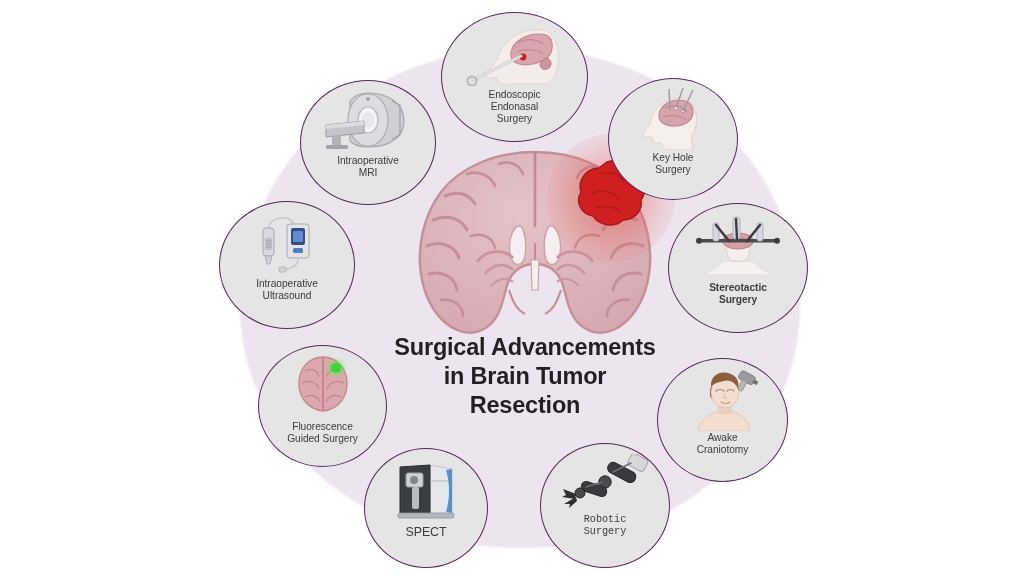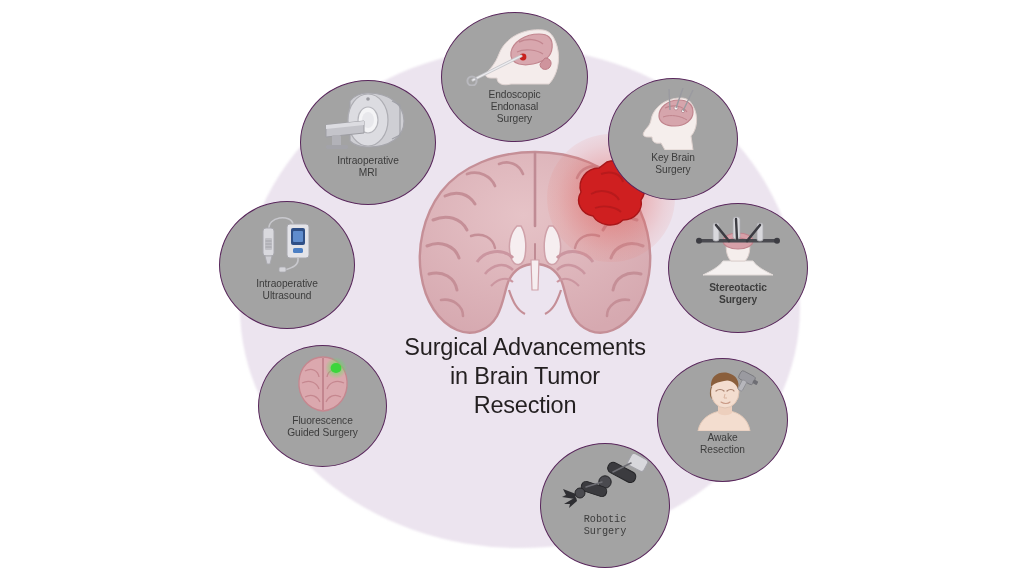--- a/index.html
+++ b/index.html
@@ -33,31 +33,31 @@
       rgba(228,80,70,.30) 36%,
       rgba(231,110,100,.16) 60%,
       rgba(233,140,130,.05) 80%,
       rgba(233,150,140,0) 100%);
   }
 
   
   .title{
     position:absolute;left:360px;top:333px;width:330px;
     text-align:center;
-    font-size:23.5px;font-weight:normal;
+    font-size:23.5px;font-weight:bold;
     line-height:1.24;
     color:#231f20;
     letter-spacing:-.2px;
   }
 
   
   .node{
     position:absolute;
     border:1.7px solid #59275c;
-    background:#a3a3a3;
+    background:#e5e5e5;
     border-radius:50%;
     box-sizing:border-box;
     display:flex;flex-direction:column;
     align-items:center;justify-content:flex-start;
   }
   .node .art{
     position:relative;
     display:flex;align-items:center;justify-content:center;
     flex:0 0 auto;
   }
@@ -90,21 +90,21 @@
   #n-robotic{left:540px;top:443px;width:130px;height:125px;}
   #n-robotic .art{width:92px;height:58px;margin-top:10px;}
   #n-robotic .lbl{margin-top:2px;font-family:Liberation Mono, monospace;}
 
   #n-spect{left:364px;top:448px;width:124px;height:120px;}
   #n-spect .art{width:72px;height:62px;margin-top:10px;}
   #n-spect .lbl{margin-top:4px;font-size:12.4px;}
 
   #n-fluor{left:258px;top:345px;width:129px;height:122px;}
   #n-fluor .art{width:62px;height:58px;margin-top:9px;}
-  #n-fluor .lbl{margin-top:2px;}
+  #n-fluor .lbl{margin-top:8px;}
 
   #n-ius{left:219px;top:201px;width:136px;height:128px;}
   #n-ius .art{width:80px;height:64px;margin-top:10px;}
   #n-ius .lbl{margin-top:2px;}
 
   #n-imri{left:300px;top:80px;width:136px;height:125px;}
   #n-imri .art{width:96px;height:60px;margin-top:10px;}
   #n-imri .lbl{margin-top:4px;}
 </style>
 </head>
@@ -235,21 +235,21 @@
         <path d="M28 29 C 36 26, 46 28, 52 32" fill="none" stroke="#c0848d" stroke-width="1"></path>
 
         <circle cx="41" cy="20" r="2" fill="#ffffff" stroke="#b07e86" stroke-width=".8"></circle>
         <circle cx="48" cy="23" r="1.6" fill="#ffffff" stroke="#b07e86" stroke-width=".8"></circle>
 
         <line x1="41" y1="20" x2="48" y2="0" stroke="#9a9aa0" stroke-width="1.4"></line>
         <line x1="48" y1="23" x2="58" y2="2" stroke="#9a9aa0" stroke-width="1.4"></line>
         <line x1="35" y1="22" x2="34" y2="1" stroke="#9a9aa0" stroke-width="1.4"></line>
       </svg>
     </div>
-    <div class="lbl">Key Brain
+    <div class="lbl">Key Hole
 Surgery</div>
   </div>
 
   <div class="node" id="n-stereo">
     <div class="art">
       <svg width="98" height="64" viewBox="0 0 98 64">
 
         <path d="M34 46 C 30 52, 22 56, 14 60 L 84 60 C 76 56, 68 52, 64 46 Z" fill="#f5f1f0" stroke="#e2dbd9" stroke-width="1"></path>
 
         <path d="M40 20 C 36 28, 36 40, 42 46 L 56 46 C 62 40, 62 28, 58 20 Z" fill="#f5eeec" stroke="#ddd0cd" stroke-width="1"></path>
@@ -296,21 +296,21 @@
         <path d="M39 33 C 42 35, 46 35, 48 33" fill="none" stroke="#c99a86" stroke-width="1.1" stroke-linecap="round"></path>
 
         <g transform="translate(60,1) rotate(28)">
           <rect x="0" y="0" width="16" height="9" rx="2.5" fill="#9a9aa0" stroke="#76767c" stroke-width=".8"></rect>
           <rect x="5" y="8" width="5" height="11" rx="1.6" fill="#b6b6bb" stroke="#8d8d93" stroke-width=".8"></rect>
           <rect x="15" y="2.6" width="5" height="4" rx="1" fill="#6e6e74"></rect>
         </g>
       </svg>
     </div>
     <div class="lbl">Awake
-Resection</div>
+Craniotomy</div>
   </div>
 
   <div class="node" id="n-robotic">
     <div class="art">
       <svg width="92" height="58" viewBox="0 0 92 58">
 
         <rect x="70" y="2" width="18" height="13" rx="3" transform="rotate(28 79 8)" fill="#d8d8dc" stroke="#a4a4aa" stroke-width="1"></rect>
 
         <rect x="48" y="13" width="30" height="11" rx="5" transform="rotate(28 63 18)" fill="#3b3b3f" stroke="#242427" stroke-width="1"></rect>
 
@@ -324,20 +324,42 @@
         <path d="M17 43 L5 50 L11 50 L10 54 L18 47 Z" fill="#2e2e32"></path>
 
         <path d="M54 18 L72 9" stroke="#6e6e74" stroke-width="1.6" stroke-linecap="round"></path>
         <path d="M27 33 L43 28" stroke="#6e6e74" stroke-width="1.4" stroke-linecap="round"></path>
       </svg>
     </div>
     <div class="lbl">Robotic
 Surgery</div>
   </div>
 
+  <div class="node" id="n-spect">
+    <div class="art">
+      <svg width="72" height="62" viewBox="0 0 72 62">
+
+        <path d="M40 6 L62 10 L62 54 L40 58 Z" fill="#e6e7ea" stroke="#c3c5cb" stroke-width="1"></path>
+
+        <path d="M56 11 C 60 24, 60 40, 56 53 L62 54 L62 10 Z" fill="#5b8fc9"></path>
+
+        <path d="M10 8 L40 6 L40 58 L10 56 Z" fill="#3b3d44" stroke="#2a2c32" stroke-width="1"></path>
+
+        <rect x="16" y="14" width="17" height="14" rx="2" fill="#cfd2d8" stroke="#9aa0a8" stroke-width="1"></rect>
+        <circle cx="24" cy="21" r="4" fill="#7e858f"></circle>
+
+        <rect x="22" y="28" width="7" height="22" rx="2" fill="#b9bcc3"></rect>
+
+        <rect x="8" y="54" width="56" height="5" rx="1.6" fill="#b4b7bd" stroke="#93969c" stroke-width=".8"></rect>
+
+        <line x1="40" y1="22" x2="58" y2="22" stroke="#b0b3b9" stroke-width="1"></line>
+      </svg>
+    </div>
+    <div class="lbl">SPECT</div>
+  </div>
 
   <div class="node" id="n-fluor">
     <div class="art">
       <svg width="62" height="58" viewBox="0 0 62 58">
         <defs>
           <radialGradient id="fluorGlow" cx="50%" cy="50%" r="50%">
             <stop offset="0%" stop-color="#53ef53" stop-opacity=".85"></stop>
             <stop offset="100%" stop-color="#53ef53" stop-opacity="0"></stop>
           </radialGradient>
         </defs>

